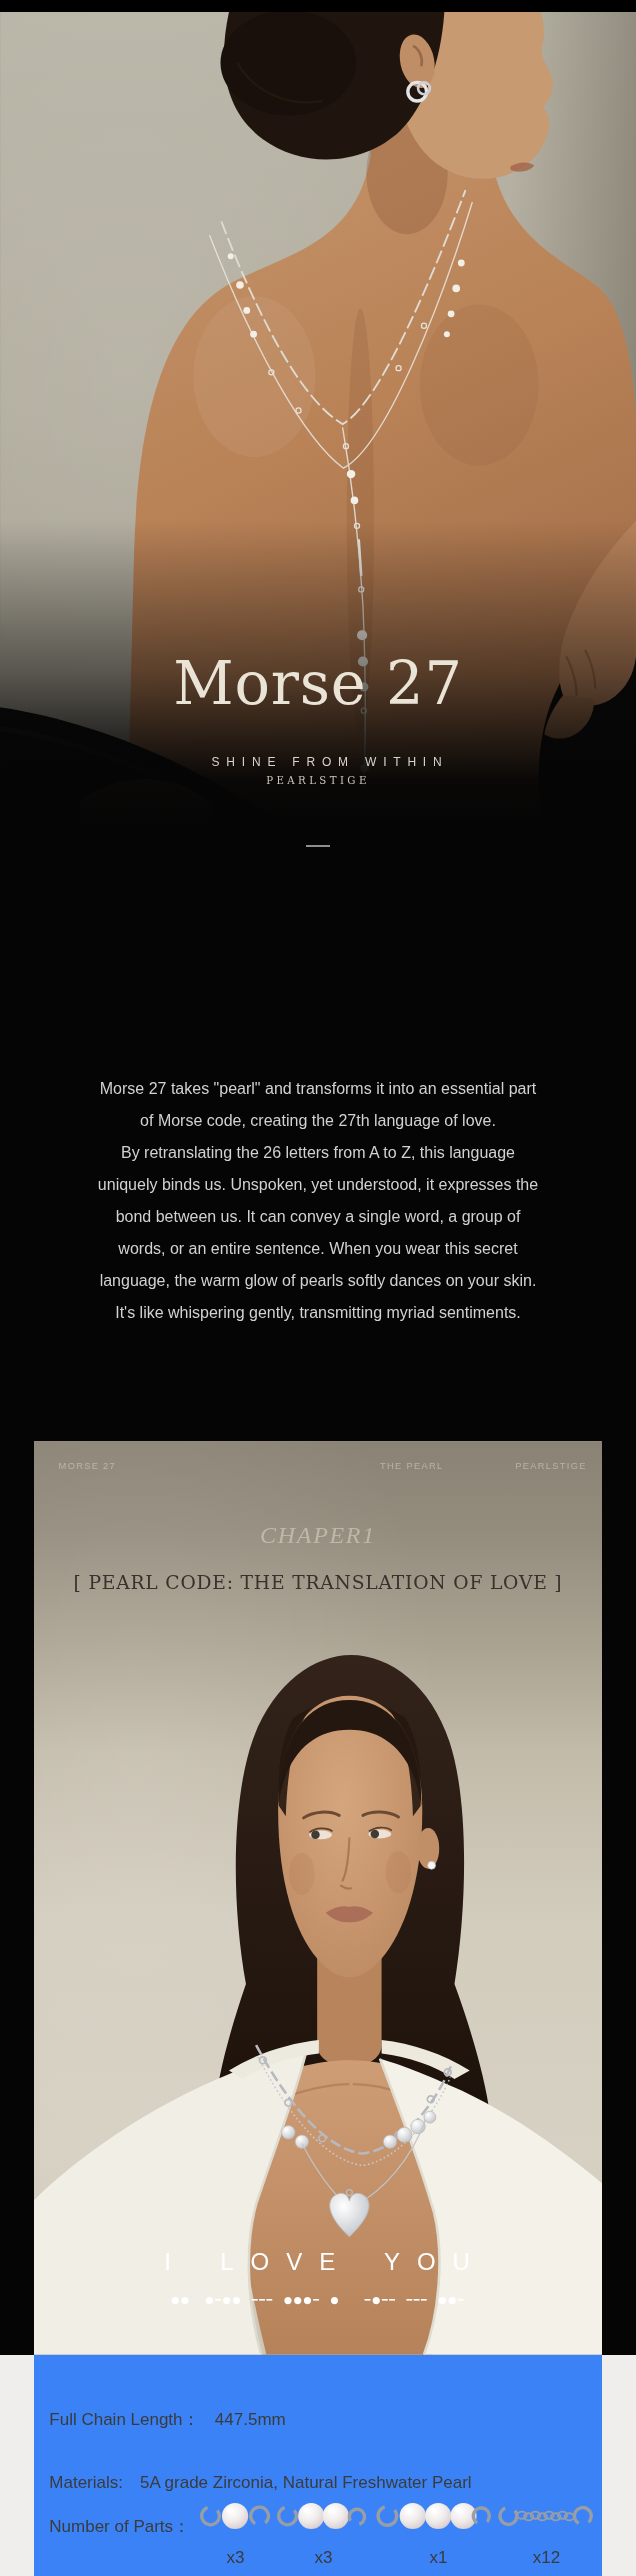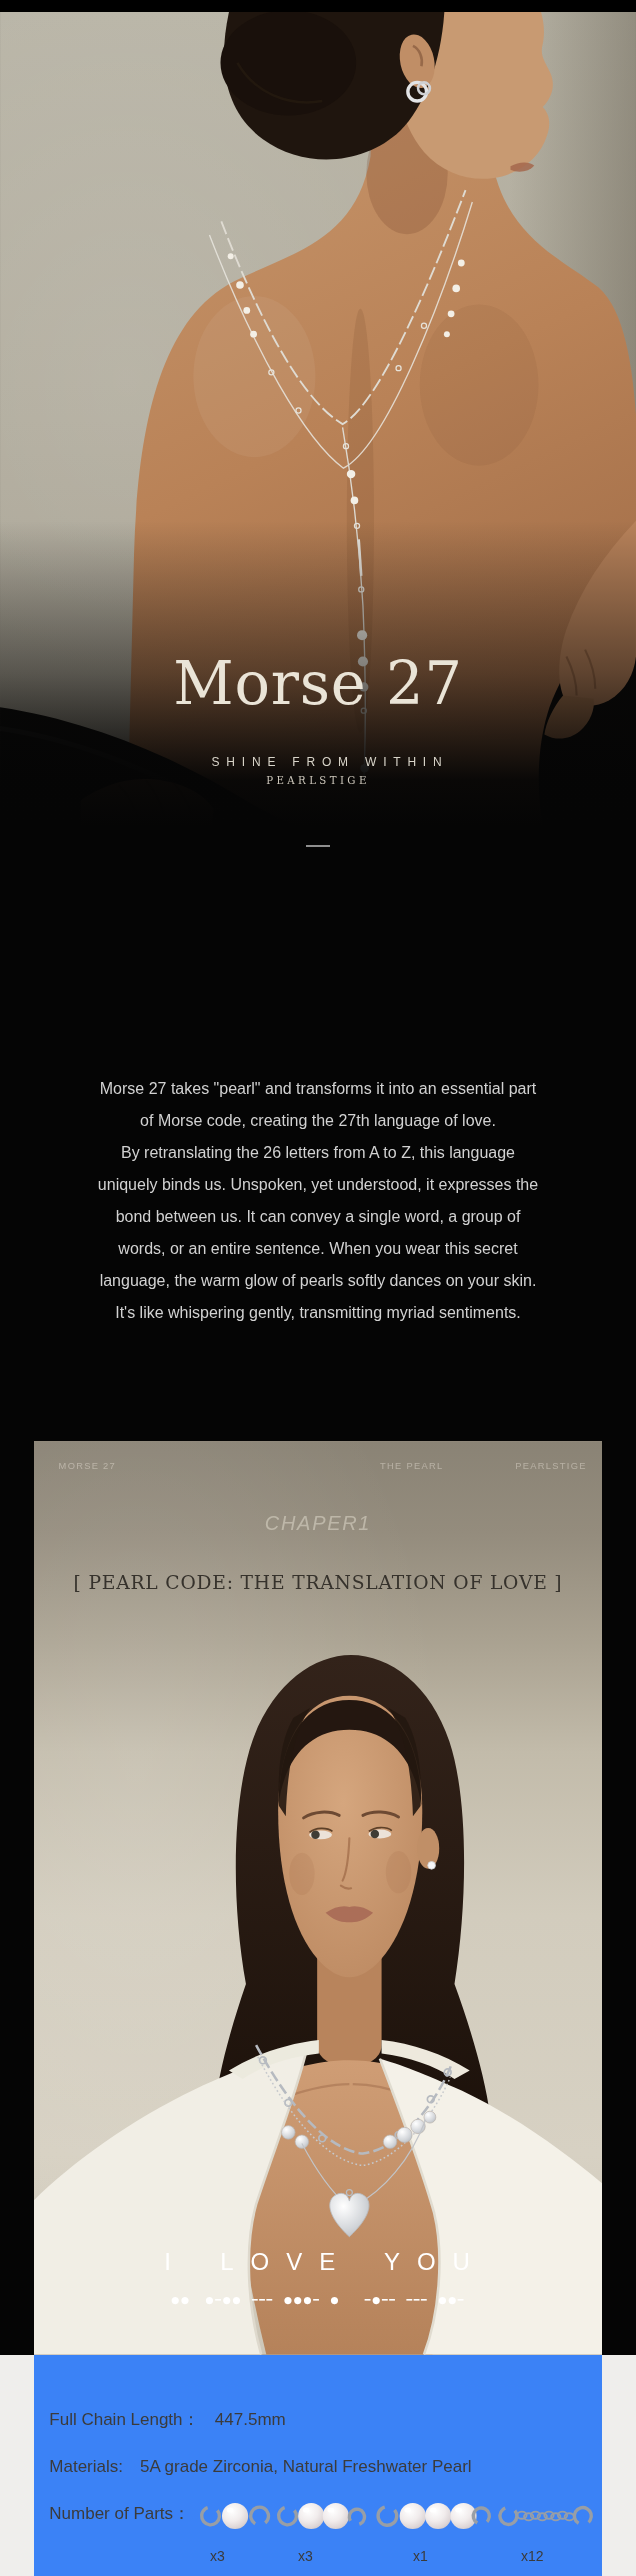--- a/index.html
+++ b/index.html
@@ -43,49 +43,49 @@
   }
   .portrait-photo { position:absolute; top:0; left:0; display:block; }
   .card-header-item {
     position:absolute; top:20.4px; font-size:9.3px; letter-spacing:1.3px;
     color:rgba(242,237,226,0.42);
   }
   .ch-left   { left:24.6px; }
   .ch-center { left:346px; }
   .ch-right  { right:15.3px; }
   .chapter-label {
-    top:71px; font-family:Liberation Sans, sans-serif; font-style:italic;
-    font-size:20px; letter-spacing:1.7px; color:rgba(222,216,203,0.55);
+    top:81px; font-family:Liberation Serif, serif; font-style:italic;
+    font-size:24px; letter-spacing:1.7px; color:rgba(222,216,203,0.55);
   }
   .chapter-title {
     top:131px; font-family:"DejaVu Serif", serif; font-size:18.7px;
     letter-spacing:0.8px; color:#36322c;
   }
   .iloveyou {
     top:807px; font-size:24px; font-weight:400; letter-spacing:17px;
     word-spacing:8.5px; color:#ffffff; text-indent:15.3px;
   }
   .morse-line {
     top:853px; font-family:"DejaVu Sans", sans-serif; font-weight:bold;
     font-size:9.3px; letter-spacing:1.7px; color:#ffffff; white-space:pre;
   }
 
   
   .specs { position:absolute; top:2343px; left:0; width:636px; height:233px; background:#efeeec; }
   .specs-inner { position:absolute; top:0; left:34px; width:568px; height:294px; background:#3b82f6; }
   .spec-row { position:absolute; left:15.3px; font-size:17px; color:#3b3b3b; white-space:nowrap; }
   .row-chain     { top:53px; }
-  .row-materials { top:102px; }
-  .row-parts     { top:147px;text-align:right; }
+  .row-materials { top:118px; }
+  .row-parts     { top:160px;text-align:right; }
   .spec-value-chain     { margin-left:15.3px; }
   .spec-value-materials { margin-left:17px; }
   .parts-svg { position:absolute; top:139px; left:0; display:block; }
   .part-count {
-    position:absolute; top:193px; width:51px; text-align:left;
-    font-size:14px; color:#3b3b3b;
+    position:absolute; top:193px; width:51px; text-align:center;
+    font-size:17px; color:#3b3b3b;
   }
   .pc1 { left:176px; } .pc2 { left:264px; } .pc3 { left:379px; } .pc4 { left:487px; }
 </style>
 </head>
 <body>
 
 <div id="page">
 
   <section class="hero">
 

